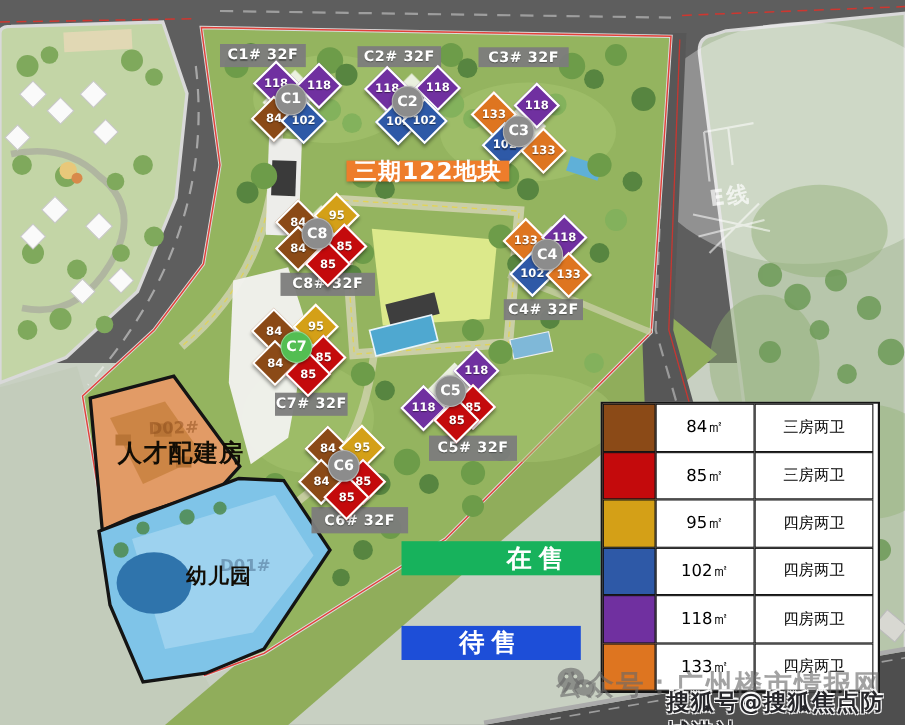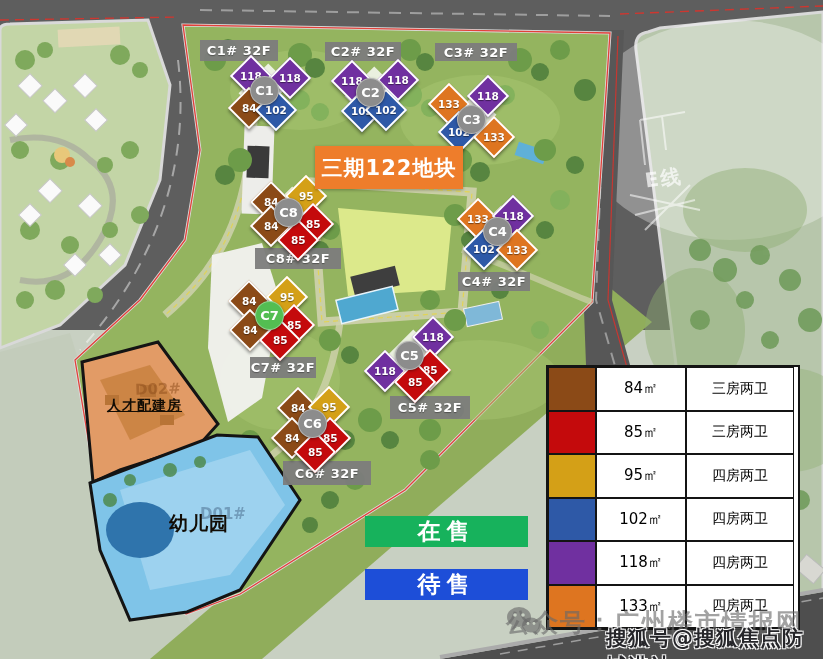--- a/index.html
+++ b/index.html
@@ -13,21 +13,21 @@
   
   .unit{position:absolute;width:26px;height:26px;border:2px solid #fff;
         transform:rotate(45deg);display:flex;align-items:center;justify-content:center;
         box-shadow:2px 2px 3px rgba(0,0,0,.35);}
   .unit span{transform:rotate(-45deg);font-size:10.5px;font-weight:bold;color:#fff;
              text-shadow:0 1px 1px rgba(0,0,0,.45);white-space:nowrap;}
   
   .bcircle{position:absolute;width:27px;height:27px;border-radius:50%;color:#fff;
            font-weight:bold;font-size:13px;display:flex;align-items:center;justify-content:center;
            box-shadow:0 1px 3px rgba(0,0,0,.4);border:1px solid rgba(255,255,255,.35);}
-  .title-banner{position:absolute;left:315px;top:146px;width:148px;height:43px;color:#fff;
+  .title-banner{position:absolute;left:315px;top:146px;width:148px;height:19px;color:#fff;
            font-weight:bold;font-size:21px;display:flex;align-items:center;justify-content:center;
            letter-spacing:1px;box-shadow:0 1px 3px rgba(0,0,0,.3);}
   .status-banner{position:absolute;left:365px;width:163px;height:31px;color:#fff;font-weight:bold;
            font-size:23px;display:flex;align-items:center;justify-content:center;letter-spacing:6px;}
   
   .legend{position:absolute;left:546px;top:365px;width:250px;border:2px solid #141414;
           background:#fff;display:grid;grid-template-columns:48px 90px 108px;}
   .legend .cell{height:41.5px;border:1px solid #141414;display:flex;align-items:center;
           justify-content:center;font-size:14px;color:#000;font-weight:500;}
   .legend .area{font-size:15px;}
@@ -382,26 +382,26 @@
   <div class="bcircle" style="left: 457px; top: 105px; background-color: rgb(140, 140, 140);">C3</div>
   <div class="bcircle" style="left: 483px; top: 217px; background-color: rgb(140, 140, 140);">C4</div>
   <div class="bcircle" style="left: 395px; top: 341px; background-color: rgb(140, 140, 140);">C5</div>
   <div class="bcircle" style="left: 298px; top: 409px; background-color: rgb(140, 140, 140);">C6</div>
   <div class="bcircle" style="left: 255px; top: 301px; background-color: rgb(83, 190, 82);">C7</div>
   <div class="bcircle" style="left: 274px; top: 198px; background-color: rgb(140, 140, 140);">C8</div>
 
   <div class="title-banner" style="background-color: rgb(238, 125, 43);">三期122地块</div>
 
   <div class="sub-label" style="left:135px;top:380px;font-size:15px;color:rgba(140,75,25,.5);transform:rotate(-2deg);">D02#</div>
-  <div class="plot-label" style="left:107px;top:397px;font-size:14px;letter-spacing:1px;text-decoration:underline;">人才配建房</div>
+  <div class="plot-label" style="left:107px;top:397px;font-size:22px;letter-spacing:1px;">人才配建房</div>
   <div class="sub-label" style="left:200px;top:505px;font-size:15px;color:rgba(60,90,125,.45);">D01#</div>
   <div class="plot-label" style="left:169px;top:511px;font-size:19px;letter-spacing:1px;">幼儿园</div>
   <div class="eline">E线</div>
 
-  <div class="status-banner" style="top: 516px; background-color: rgb(23, 178, 92);">在售</div>
+  <div class="status-banner" style="top: 492px; background-color: rgb(23, 178, 92); padding-left: 43px;">在售</div>
   <div class="status-banner" style="top: 569px; background-color: #1d4ed8;">待售</div>
 
   <div class="legend">
     <div class="cell" style="background-color: rgb(139, 74, 23);"></div>
     <div class="cell area">84㎡</div>
     <div class="cell">三房两卫</div>
     <div class="cell" style="background-color: rgb(196, 10, 12);"></div>
     <div class="cell area">85㎡</div>
     <div class="cell">三房两卫</div>
     <div class="cell" style="background-color: rgb(212, 160, 23);"></div>

